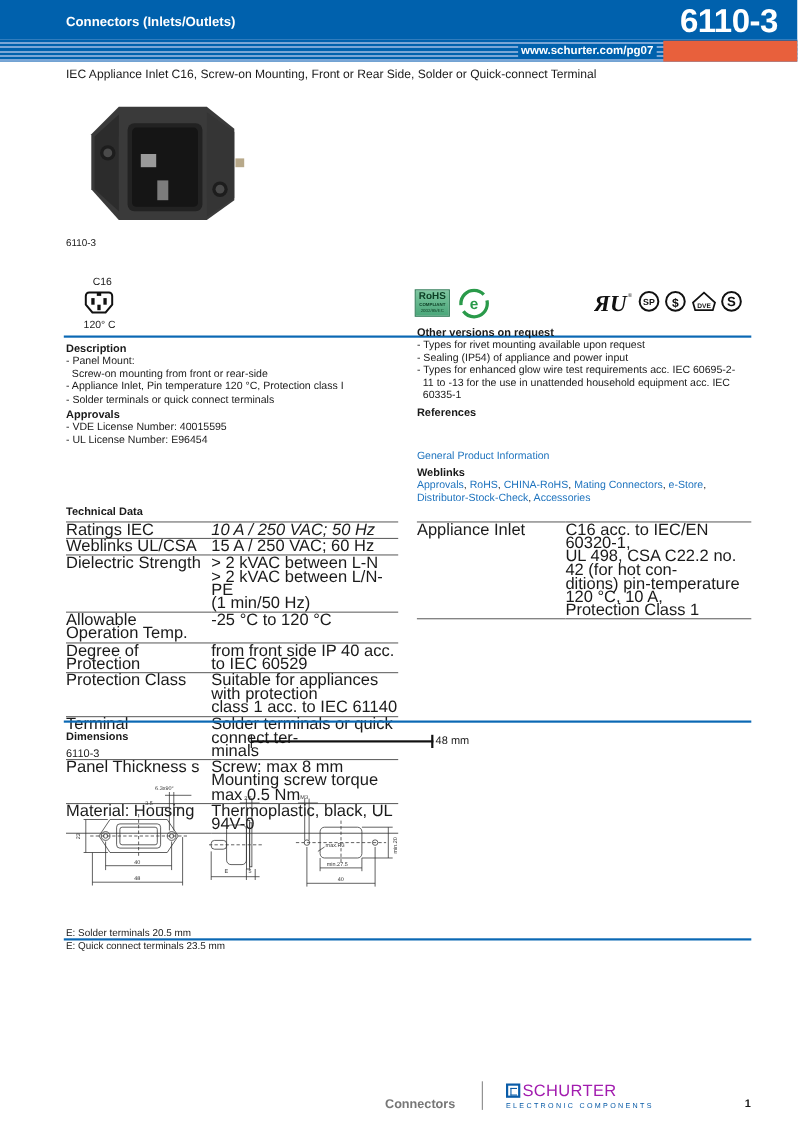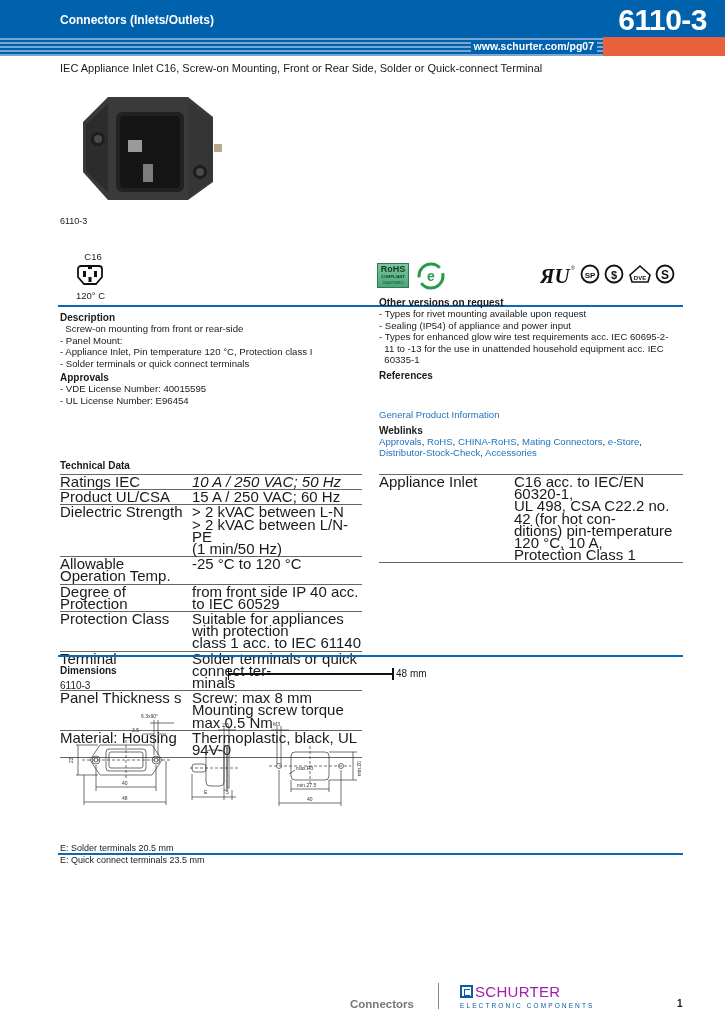--- a/index.html
+++ b/index.html
@@ -113,22 +113,22 @@
   <svg width="20" height="20" viewBox="0 0 20 20">
       <circle cx="10" cy="10" r="8.5" fill="none" stroke="#111" stroke-width="1.8"></circle>
       <text x="10" y="14.5" font-size="12" font-weight="bold" text-anchor="middle" fill="#111" font-family="Liberation Sans, sans-serif">S</text>
     </svg>
 </div>
 
 <div class="rule" style="left:58px;top:305px;width:625px;"></div>
 
 <div class="sec" style="left:60px;top:312px;width:300px;">
   <h3>Description</h3>
+  <div class="txt" style="white-space:pre;">- Panel Mount:</div>
   <div class="txt" style="white-space:pre;">  Screw-on mounting from front or rear-side</div>
-  <div class="txt" style="white-space:pre;">- Panel Mount:</div>
   <div class="txt" style="white-space:pre;">- Appliance Inlet, Pin temperature 120 °C, Protection class I</div>
   <div class="txt" style="white-space:pre;">- Solder terminals or quick connect terminals</div>
   <h3 style="margin-top:3px;">Approvals</h3>
   <div class="txt">- VDE License Number: 40015595</div>
   <div class="txt">- UL License Number: E96454</div>
 </div>
 
 <div class="sec" style="left:379px;top:297px;width:310px;">
   <h3>Other versions on request</h3>
   <div class="txt" style="white-space:pre;">- Types for rivet mounting available upon request</div>
@@ -150,21 +150,21 @@
   <colgroup>
       <col style="width:132px">
       <col>
     </colgroup>
   <tbody>
       <tr class="first">
         <td>Ratings IEC</td>
         <td style="white-space:pre-line;font-style:italic;">10 A / 250 VAC; 50 Hz</td>
       </tr>
   <tr>
-        <td>Product UL/CSA</td>
+        <td>Weblinks UL/CSA</td>
         <td style="white-space:pre-line;">15 A / 250 VAC; 60 Hz</td>
       </tr>
   <tr>
         <td>Dielectric Strength</td>
         <td style="white-space:pre-line;">&gt; 2 kVAC between L-N
 &gt; 2 kVAC between L/N-PE
 (1 min/50 Hz)</td>
       </tr>
   <tr>
         <td>Allowable Operation Temp.</td>

